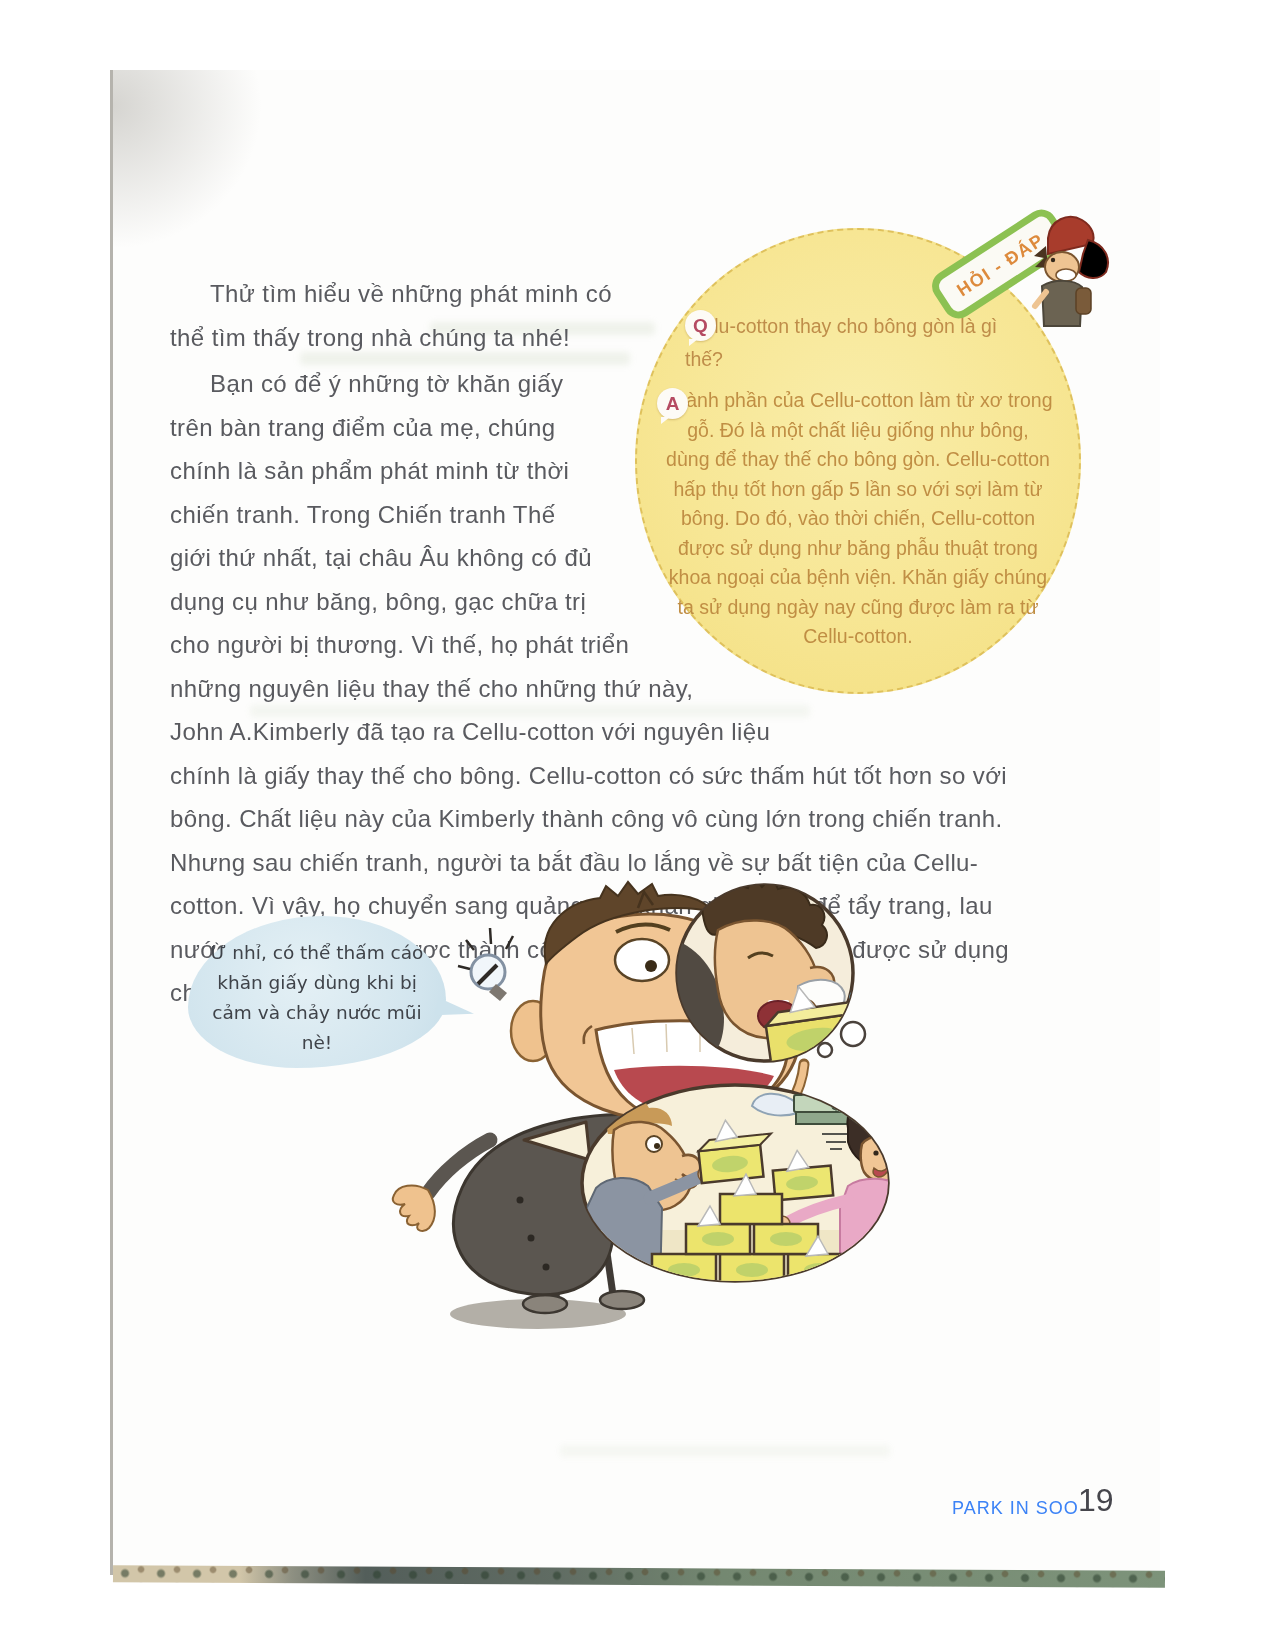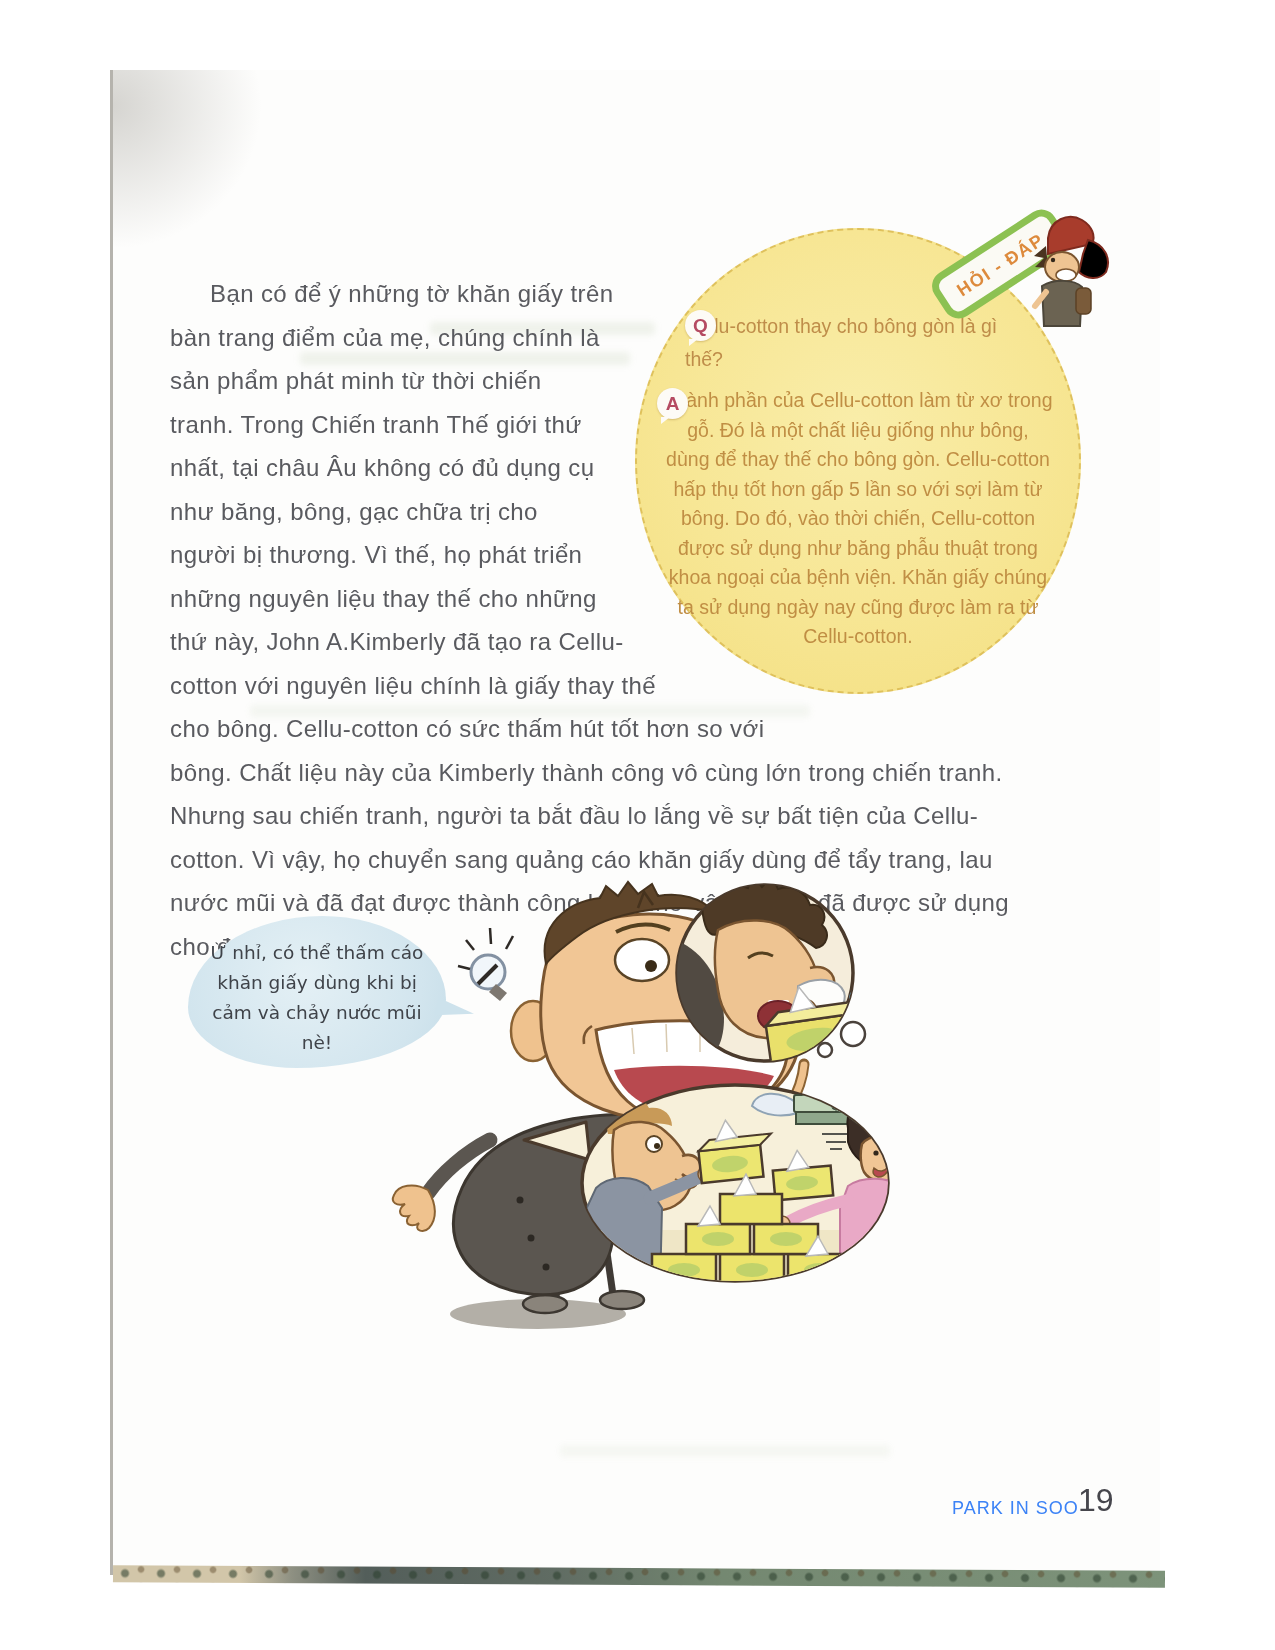--- a/index.html
+++ b/index.html
@@ -68,20 +68,21 @@
   <div class="page-edge-right"></div>
   <div class="shelf-strip"></div>
 
   <div class="ghost" style="left:430px;top:322px;width:225px;height:13px;"></div>
   <div class="ghost" style="left:300px;top:352px;width:330px;height:13px;"></div>
   <div class="ghost" style="left:250px;top:705px;width:560px;height:12px;opacity:.7;"></div>
   <div class="ghost" style="left:560px;top:1445px;width:330px;height:12px;opacity:.6;"></div>
 
   <div class="body-text">
     <div class="circle-float"></div>
+    <p>Thử tìm hiểu về những phát minh có thể tìm thấy trong nhà chúng ta nhé!</p>
     <p>Bạn có để ý những tờ khăn giấy trên bàn trang điểm của mẹ, chúng chính là sản phẩm phát minh từ thời chiến tranh. Trong Chiến tranh Thế giới thứ nhất, tại châu Âu không có đủ dụng cụ như băng, bông, gạc chữa trị cho người bị thương. Vì thế, họ phát triển những nguyên liệu thay thế cho những thứ này, John A.Kimberly đã tạo ra Cellu-cotton với nguyên liệu chính là giấy thay thế cho bông. Cellu-cotton có sức thấm hút tốt hơn so với bông. Chất liệu này của Kimberly thành công vô cùng lớn trong chiến tranh. Nhưng sau chiến tranh, người ta bắt đầu lo lắng về sự bất tiện của Cellu-cotton. Vì vậy, họ chuyển sang quảng cáo khăn giấy dùng để tẩy trang, lau nước mũi và đã đạt được thành công lớn. Nhờ vậy, chúng đã được sử dụng cho đến tận bây giờ.</p>
   </div>
 
   <div class="qa-circle">
     <div class="qa-q">
       <span class="qa-icon q">
           <span>Q</span>
         </span>
       <div class="qa-q-text">Cellu-cotton thay cho bông gòn là gì thế?</div>
     </div>

